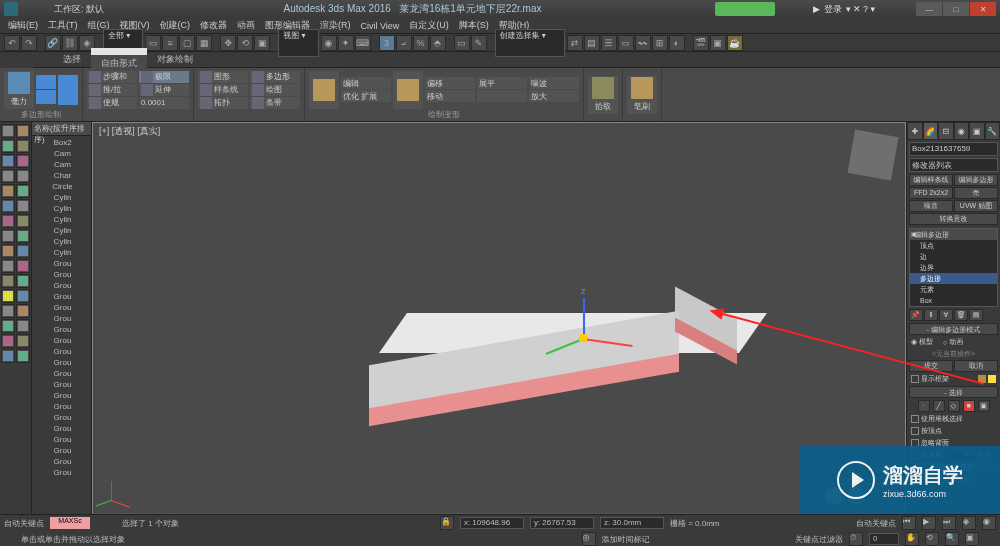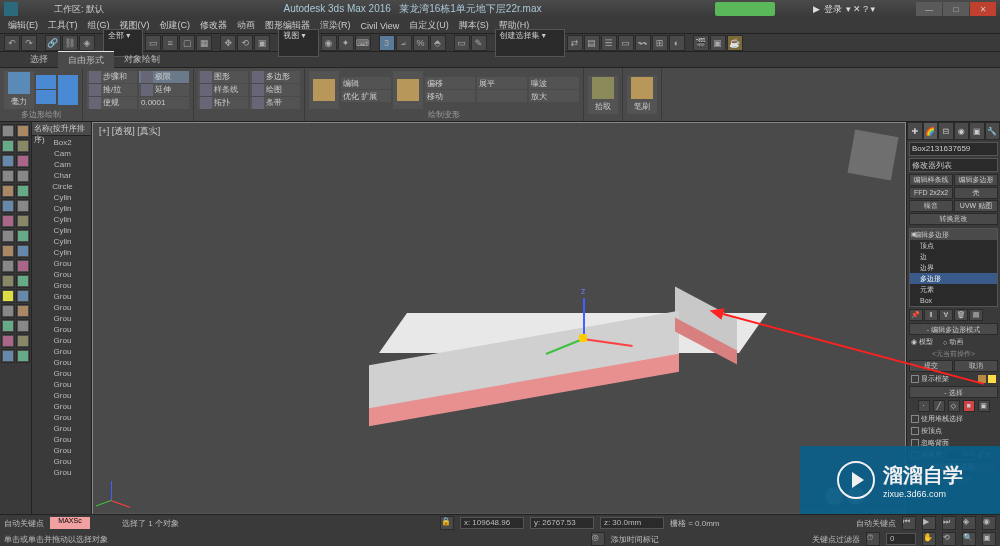--- a/index.html
+++ b/index.html
@@ -20,23 +20,23 @@
 .menubar { height: 16px; background: #3a3a3a; display: flex; align-items: center; padding: 0 4px; gap: 2px; border-bottom: 1px solid #222; }
 .menu-item { padding: 0 4px; color: #ccc; font-size: 9px; cursor: pointer; }
 
 
 .qtoolbar { height: 18px; background: #3a3a3a; display: flex; align-items: center; padding: 0 4px; gap: 2px; border-bottom: 1px solid #222; }
 .qtool { width: 16px; height: 16px; background: #4a4a4a; border: 1px solid #2a2a2a; display: flex; align-items: center; justify-content: center; font-size: 9px; color: #aaa; }
 .qtool-group { display: flex; gap: 1px; margin-right: 6px; }
 .dropdown-sm { height: 28px; background: #2a2a2a; border: 1px solid #555; padding: 0 12px 0 4px; font-size: 8px; color: #ccc; }
 
 
-.ribbon-tabs { height: 16px; background: #3a3a3a; display: flex; align-items: center; border-bottom: 1px solid #222; padding-left: 20px; }
+.ribbon-tabs { height: 16px; background: #3a3a3a; display: flex; align-items: center; border-bottom: 1px solid #222; padding-left: 20px; margin-left: 33px; }
 .rtab { padding: 2px 10px; font-size: 9px; color: #bbb; cursor: pointer; }
-.rtab.active { background: #4a4a4a; border-top: 1px solid #e5e5e5; font-family: Liberation Mono, monospace; }
+.rtab.active { background: #4a4a4a; border-top: 7px solid #e5e5e5; font-family: Liberation Mono, monospace; }
 
 
 .ribbon { height: 54px; background: #4a4a4a; display: flex; border-bottom: 1px solid #222; }
 .rpanel { border-right: 1px solid #3a3a3a; padding: 2px 4px; display: flex; flex-direction: column; }
 .rpanel-content { flex: 1; display: flex; gap: 2px; align-items: center; }
 .rpanel-label { text-align: center; font-size: 8px; color: #999; height: 10px; }
 .rbtn-big { width: 30px; height: 38px; background: #535353; display: flex; flex-direction: column; align-items: center; justify-content: center; font-size: 8px; gap: 2px; }
 .rbtn-sm { width: 50px; height: 12px; background: #535353; font-size: 8px; display: flex; align-items: center; padding: 0 2px; gap: 2px; }
 .rbtn-sm.sel { background: #6a7a8a; }
 .rico { width: 12px; height: 12px; background: #667; }
@@ -112,21 +112,21 @@
 .stack-item.header { background: #4a4a4a; padding-left: 4px; }
 .stack-item.sel { background: #3a5a8a; color: #fff; }
 .cmd-rollout-h { height: 12px; background: #4a4a4a; text-align: center; font-size: 7px; line-height: 12px; border: 1px solid #2a2a2a; margin: 1px 2px; }
 .cmd-row { display: flex; align-items: center; gap: 2px; margin: 1px 4px; font-size: 7px; }
 .cmd-check { width: 8px; height: 8px; border: 1px solid #888; }
 .cmd-num { width: 30px; height: 10px; background: #2a2a2a; border: 1px solid #555; font-size: 6px; text-align: right; padding-right: 1px; }
 
 
 .statusbar { position: absolute; bottom: 0; left: 0; right: 0; height: 32px; background: #3a3a3a; border-top: 1px solid #222; }
 .status-row1 { height: 16px; display: flex; align-items: center; padding: 0 4px; gap: 6px; font-size: 8px; color: #bbb; }
-.status-row2 { height: 16px; display: flex; align-items: center; padding: 0 4px; gap: 6px; font-size: 8px; color: #bbb; }
+.status-row2 { height: 16px; display: flex; align-items: center; padding: 0 21px; gap: 6px; font-size: 8px; color: #bbb; }
 .coord-box { height: 12px; background: #2a2a2a; border: 1px solid #555; padding: 0 3px; min-width: 64px; }
 .sb-btn { width: 14px; height: 14px; background: #4a4a4a; border: 1px solid #2a2a2a; }
 .status-script { width: 40px; height: 12px; background: #f0a0a0; color: #000; text-align: center; font-size: 7px; }
 
 
 .watermark { position: absolute; right: 0; bottom: 32px; width: 200px; height: 68px; background: #0a5f8a; display: flex; align-items: center; justify-content: center; gap: 8px; opacity: 0.92; }
 .wm-logo { width: 38px; height: 38px; border: 2px solid #fff; border-radius: 50%; display: flex; align-items: center; justify-content: center; }
 .wm-tri { width: 0; height: 0; border-left: 12px solid #fff; border-top: 8px solid transparent; border-bottom: 8px solid transparent; margin-left: 3px; }
 .wm-text { color: #fff; }
 .wm-main { font-size: 20px; font-weight: bold; }

